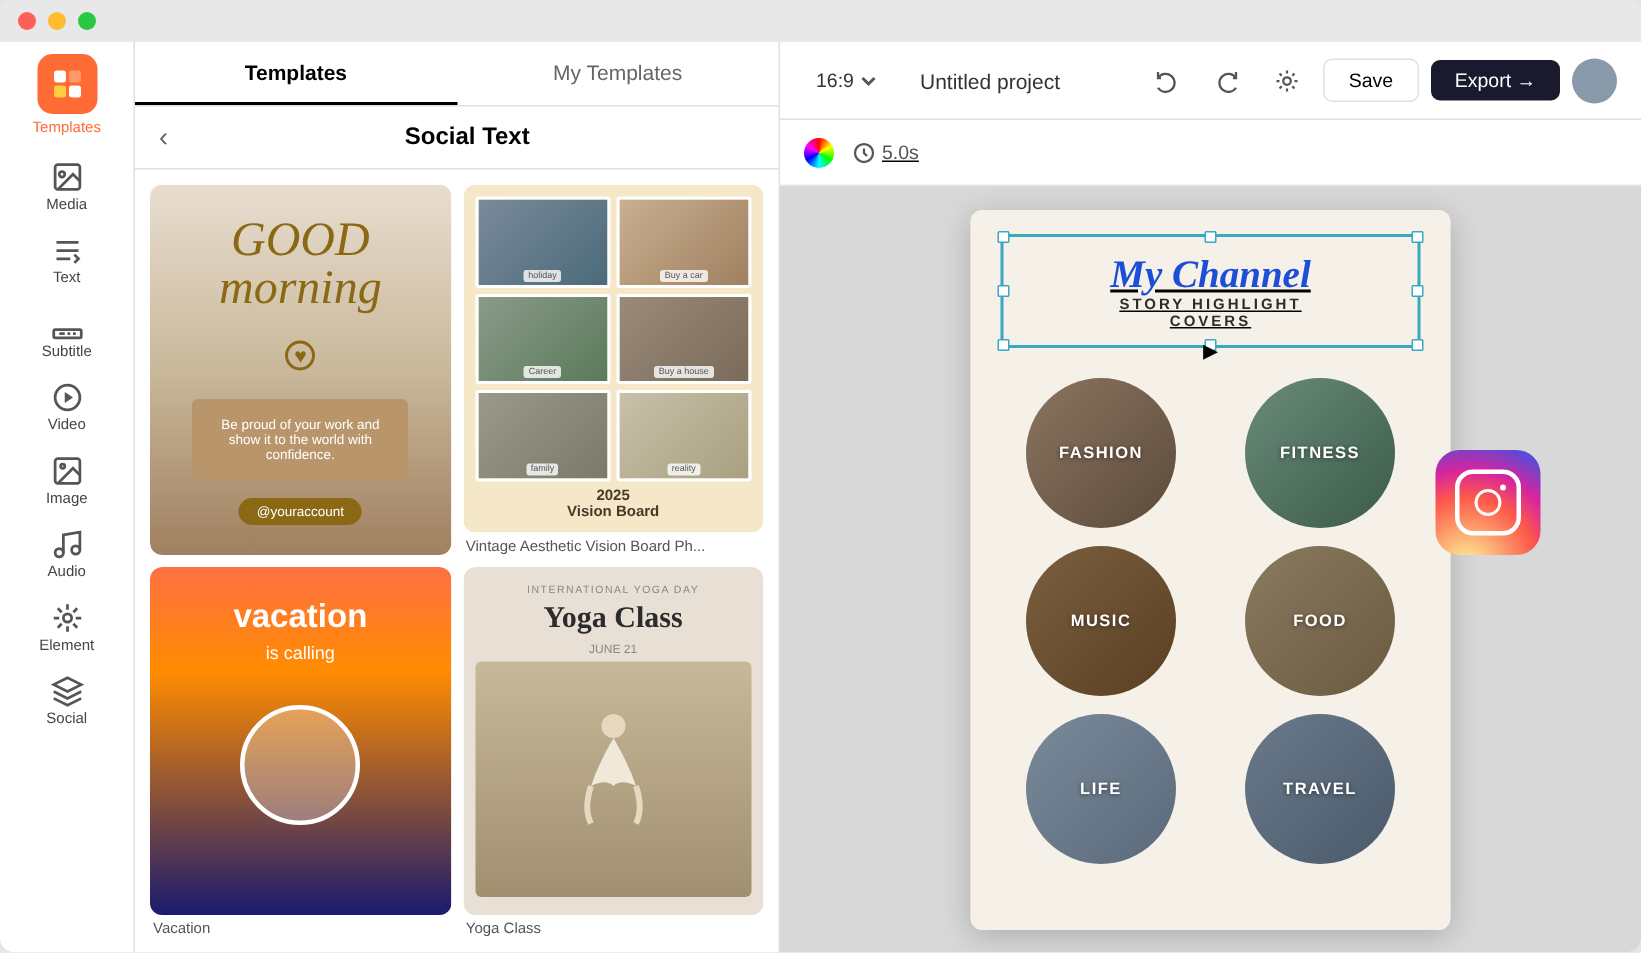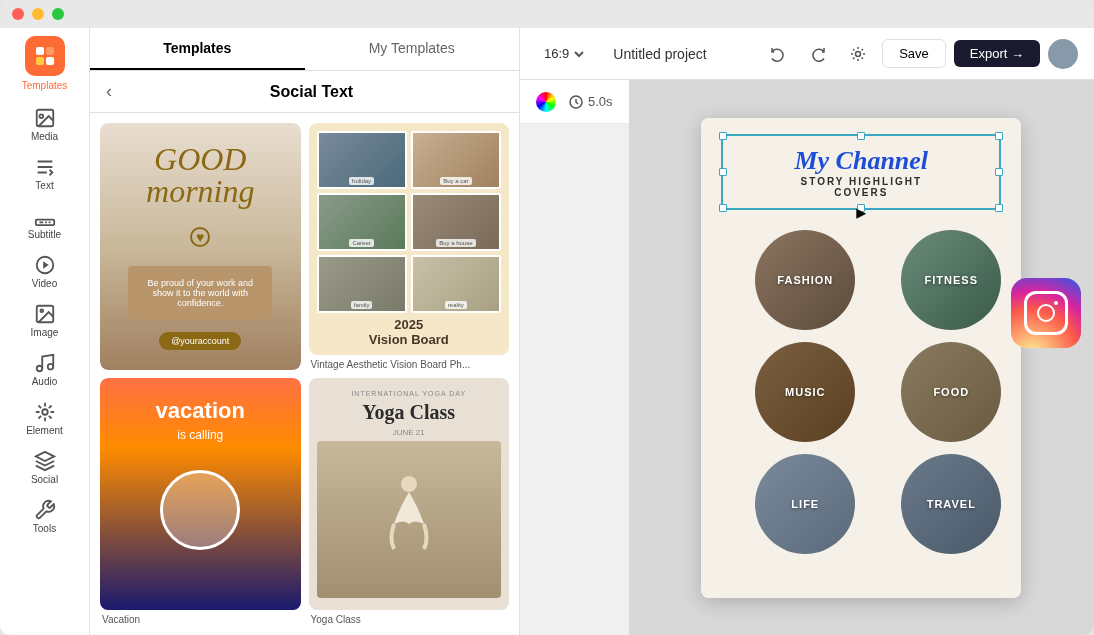--- a/index.html
+++ b/index.html
@@ -247,21 +247,21 @@
       position: absolute;
       bottom: 2px;
       font-size: 6px;
       color: #555;
       background: rgba(255,255,255,0.8);
       padding: 1px 3px;
       border-radius: 2px;
     }
     .tpl-vision-bottom {
       text-align: center;
-      font-size: 13px;
+      font-size: 10px;
       font-weight: 600;
       color: #4a3728;
     }
 
     
     .tpl-vacation {
       background: linear-gradient(180deg, #ff7043 0%, #ff8c00 30%, #1a1a6e 100%);
       width: 100%;
       height: 100%;
       display: flex;
@@ -416,21 +416,23 @@
       height: 30px;
       border-radius: 50%;
       background: #8899aa;
       overflow: hidden;
     }
 
     
     .canvas-container {
       flex: 1;
       display: flex;
-      overflow: hidden;
+      flex-direction: column;
+      overflow: hidden;
+      text-decoration: underline;
     }
     .canvas-toolbar {
       height: 44px;
       background: #fff;
       display: flex;
       align-items: center;
       padding: 0 16px;
       gap: 12px;
       border-bottom: 1px solid #e8e8e8;
       flex-shrink: 0;
@@ -531,21 +533,21 @@
 
     .circle-grid {
       display: grid;
       grid-template-columns: 1fr 1fr;
       gap: 12px;
       width: 100%;
     }
     .circle-item {
       display: flex;
       flex-direction: column;
-      align-items: flex-end;
+      align-items: center;
       gap: 0;
     }
     .circle-img {
       width: 100px;
       height: 100px;
       border-radius: 50%;
       display: flex;
       align-items: center;
       justify-content: center;
       font-size: 11px;
@@ -728,26 +730,20 @@
         <span class="sidebar-item-label">Element</span>
       </div>
 
       <div class="sidebar-item">
         <svg viewBox="0 0 24 24" fill="none" stroke="#555" stroke-width="2">
           <path d="M12 2L2 7l10 5 10-5-10-5zM2 17l10 5 10-5M2 12l10 5 10-5"></path>
         </svg>
         <span class="sidebar-item-label">Social</span>
       </div>
 
-      <div class="sidebar-item">
-        <svg viewBox="0 0 24 24" fill="none" stroke="#555" stroke-width="2">
-          <path d="M14.7 6.3a1 1 0 000 1.4l1.6 1.6a1 1 0 001.4 0l3.77-3.77a6 6 0 01-7.94 7.94l-6.91 6.91a2.12 2.12 0 01-3-3l6.91-6.91a6 6 0 017.94-7.94l-3.76 3.76z"></path>
-        </svg>
-        <span class="sidebar-item-label">Tools</span>
-      </div>
     </div>
 
     <div class="templates-panel">
 
       <div class="panel-tabs">
         <div class="panel-tab active">Templates</div>
         <div class="panel-tab">My Templates</div>
       </div>
 
       <div class="panel-back-header">

